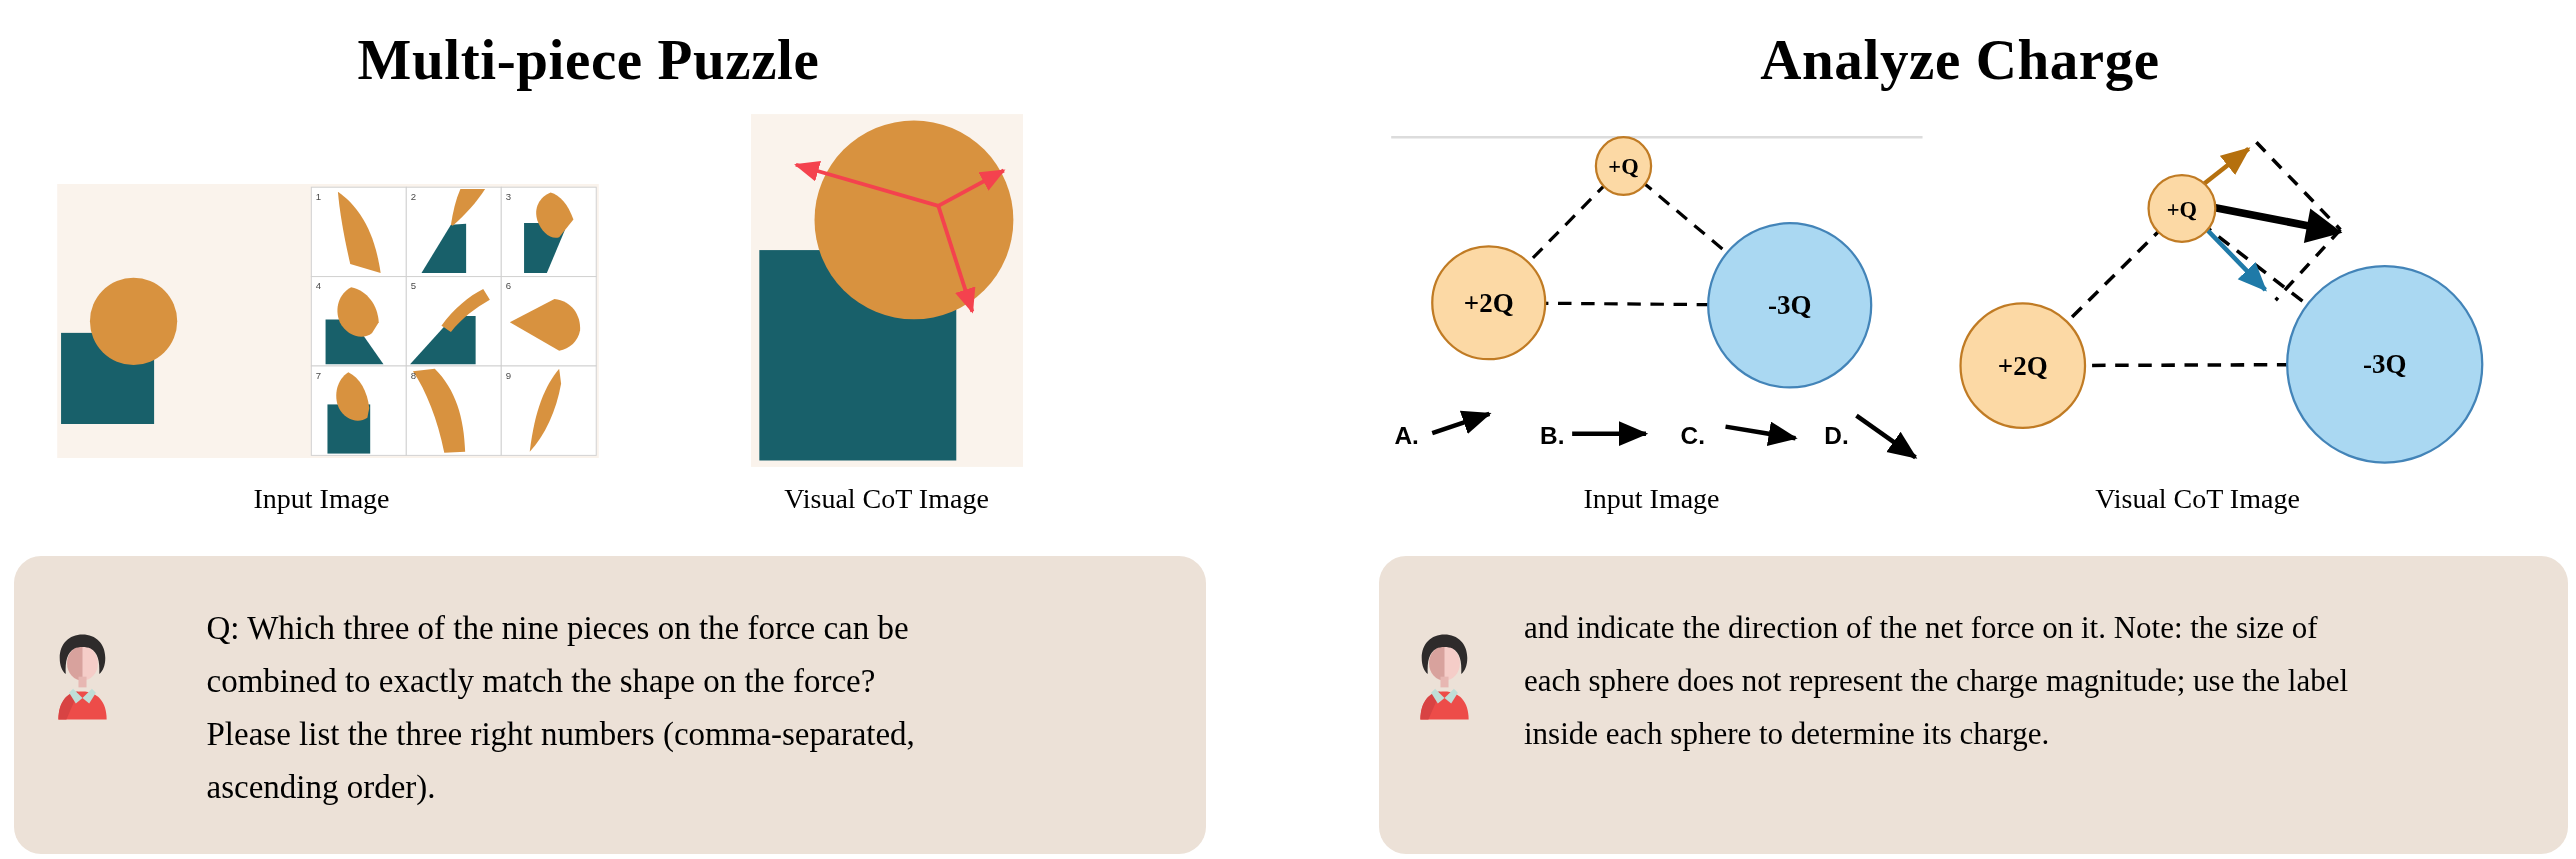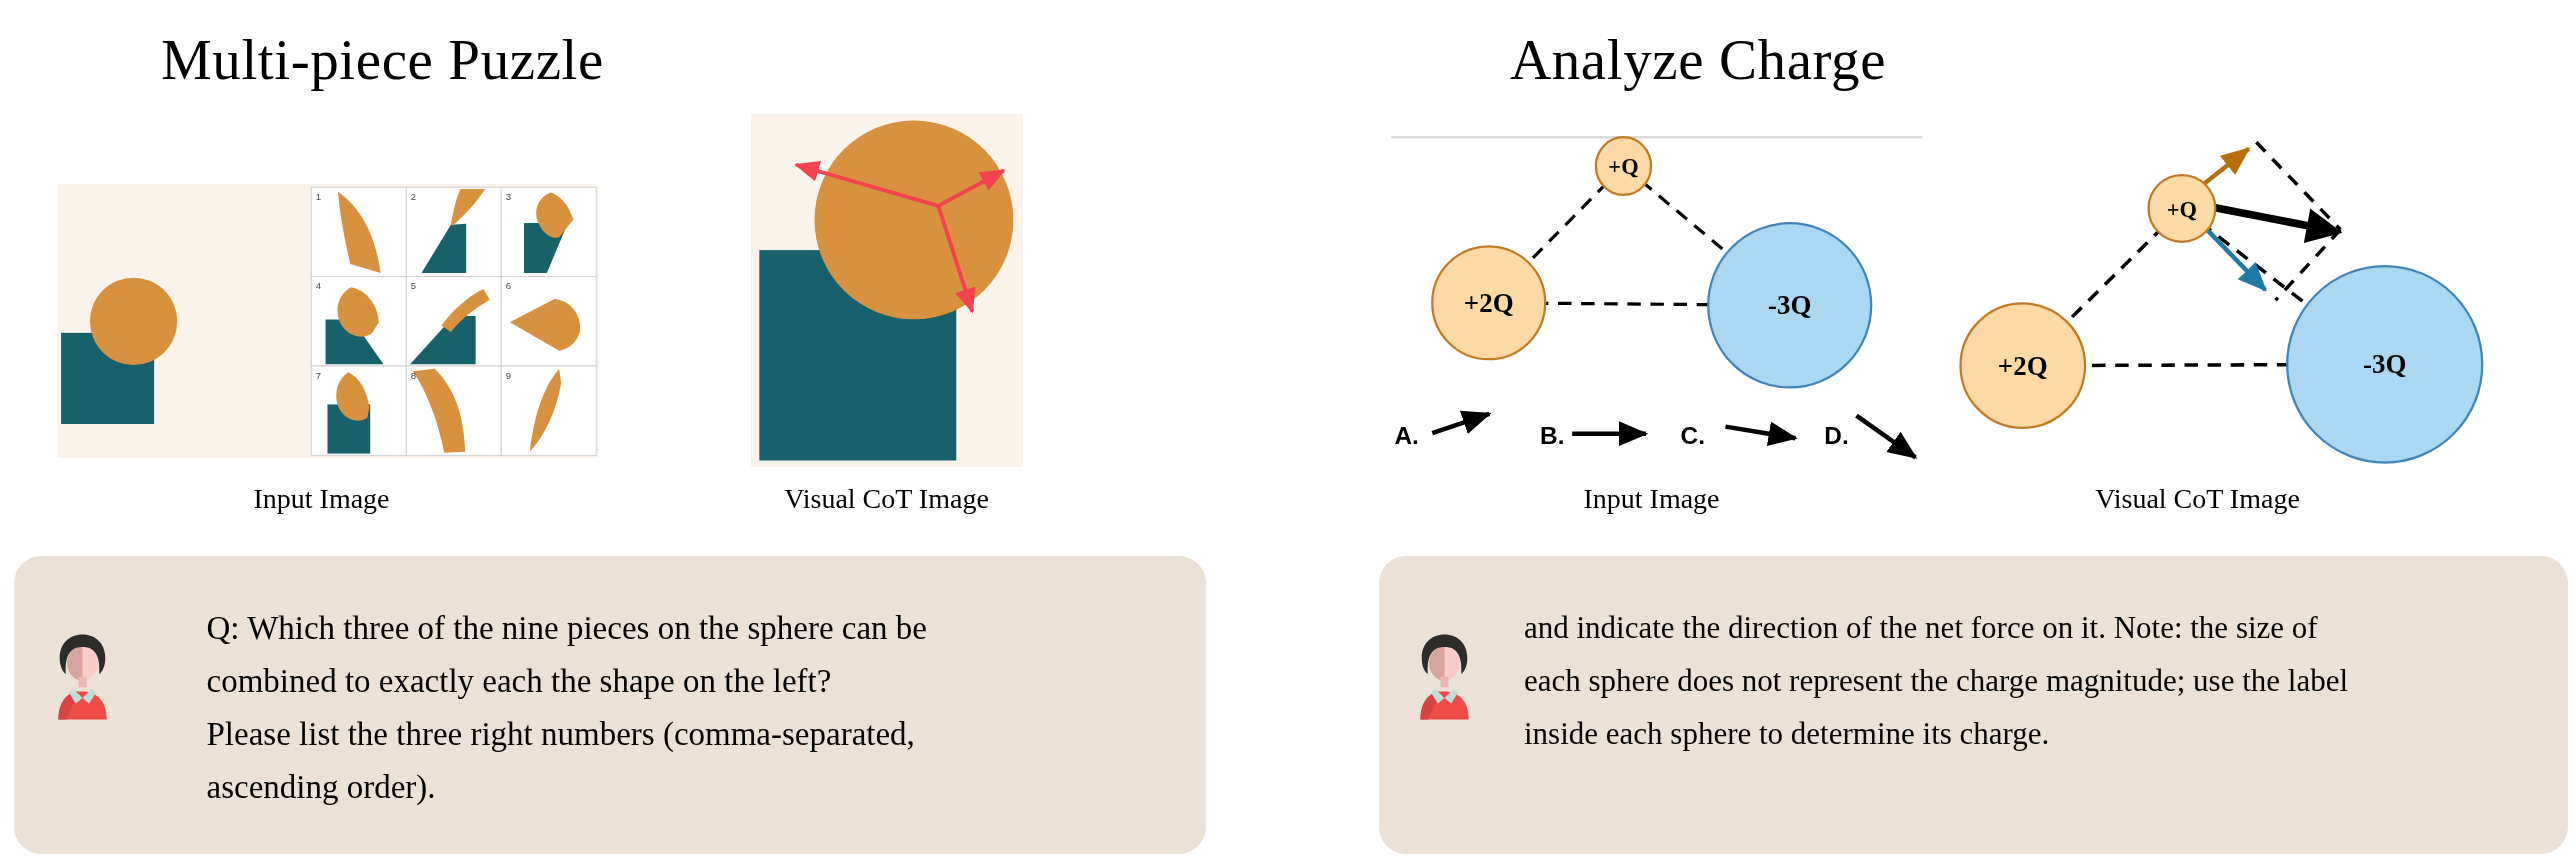--- a/index.html
+++ b/index.html
@@ -1,19 +1,19 @@
 <!DOCTYPE html>
 <html style="font-size:10.3px"><head>
 <meta charset="utf-8">
 <style>
   html,body{margin:0;padding:0;background:#ffffff;}
   body{width:2576px;height:860px;position:relative;overflow:hidden;
        font-family:"Liberation Serif",serif;color:#000;}
   .abs{position:absolute;}
-  .section-title{font-weight:normal;font-size:57px;text-align:left;letter-spacing:0.6px;}
+  .section-title{font-weight:bold;font-size:57px;text-align:center;letter-spacing:0.6px;}
   .img-label{font-size:28px;text-align:center;}
   .qbox{background:#ece1d7;border-radius:27px;}
   .qtext{font-size:33px;line-height:53px;white-space:nowrap;}
   .qtext2{font-size:31px;line-height:53px;white-space:nowrap;}
   .qline{height:53px;}
   .grid-num{font-family:"Liberation Sans",sans-serif;font-size:15px;fill:#4a4a4a;}
   .charge-label{font-weight:bold;text-anchor:middle;fill:#000;
                 font-family:"Liberation Serif",serif;}
   .opt-label{font-family:"Liberation Sans",sans-serif;font-weight:700;font-size:38px;fill:#000;}
 </style>
@@ -118,22 +118,22 @@
     <ellipse cx="50" cy="46" rx="23" ry="26" fill="#f5cdc8"></ellipse>
     <path d="M50,20 A23,26 0 0 0 50,72 Z" fill="#d8a29d"></path>
     <path d="M50,3 C30,3 16,17 16,38 C16,50 20,58 25,62 C24,43 27,30 38,24 C44,21 56,21 62,24 C73,30 76,43 75,62 C80,58 84,50 84,38 C84,17 70,3 50,3 Z" fill="#2e2b2b"></path>
     <rect x="44" y="66" width="12" height="16" fill="#e7b7b2"></rect>
     <path d="M14,130 C14,103 28,88 50,88 C72,88 86,103 86,130 Z" fill="#ed4c49"></path>
     <path d="M14,130 C14,103 28,88 44,88 L26,130 Z" fill="#d84343"></path>
     <path d="M36,84 L50,98 L40,106 L30,90 Z" fill="#bfded7"></path>
     <path d="M64,84 L50,98 L60,106 L70,90 Z" fill="#bfded7"></path>
   </svg>
   <div class="abs qtext" style="left:193px;top:46px;width:964px;">
-    <div class="qline">Q: Which three of the nine pieces on the sphere can be</div>
-    <div class="qline">combined to exactly each the shape on the left?</div>
+    <div class="qline">Q: Which three of the nine pieces on the force can be</div>
+    <div class="qline">combined to exactly match the shape on the force?</div>
     <div class="qline">Please list the three right numbers (comma-separated,</div>
     <div class="qline">ascending order).</div>
   </div>
 </div>
 
 <div class="abs section-title" style="left:1510px;top:27px;width:900px;">Analyze Charge</div>
 
 <svg class="abs" style="left:1381px;top:125px;" width="553" height="369" viewBox="0 0 860 575">
   <defs>
     <marker id="mblk" markerWidth="8" markerHeight="6.5" refX="6" refY="2.75" orient="auto" markerUnits="strokeWidth">

